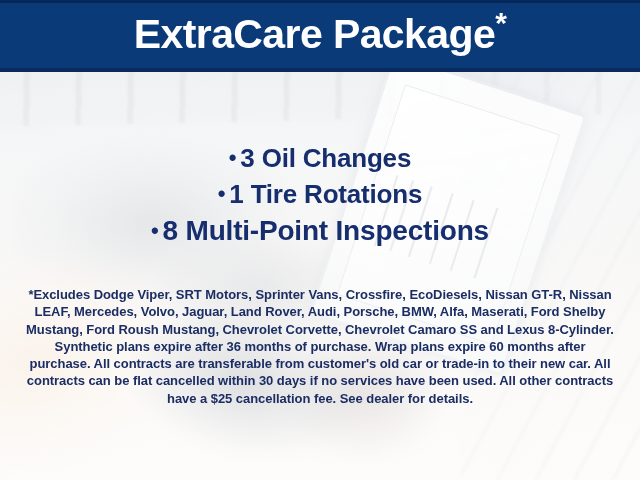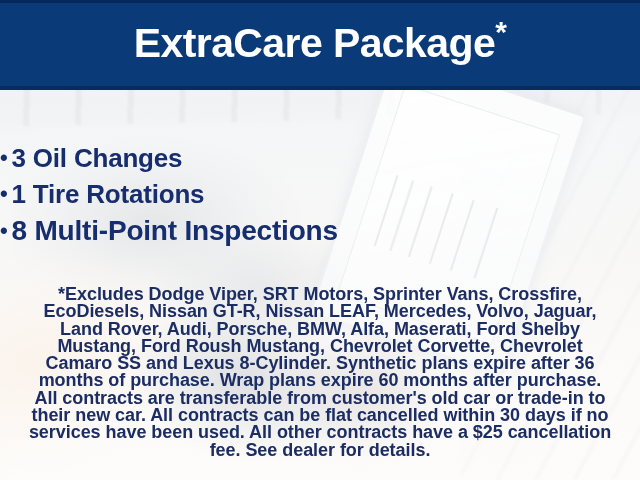--- a/index.html
+++ b/index.html
@@ -147,21 +147,21 @@
     position: absolute;
     inset: 0;
     background: linear-gradient(180deg, rgba(255,255,255,0.42) 0%, rgba(255,255,255,0.50) 40%, rgba(255,255,255,0.60) 100%);
   }
 
   
   .header-band {
     position: absolute;
     left: 0; top: 0;
     width: 640px;
-    height: 90px;
+    height: 72px;
     background: #0a3a77;
     border-top: 3px solid #06275a;
     border-bottom: 4px solid #0b2a5e;
     box-sizing: border-box;
     display: flex;
     align-items: center;
     justify-content: center;
     z-index: 4;
   }
   .header-title {
@@ -191,20 +191,21 @@
   }
 
   .benefits {
     list-style: none;
     margin: 0;
     padding: 0;
     position: absolute;
     left: 0;
     right: 0;
     top: 50px;
+    text-align: center;
   }
   .benefit-item {
     color: #162d6e;
     font-family: "Liberation Sans", sans-serif;
     font-weight: bold;
     font-size: 26px;
     line-height: 35px;
     letter-spacing: -0.2px;
     white-space: nowrap;
   }
@@ -217,21 +218,21 @@
 
   .disclaimer {
     position: absolute;
     left: 26px;
     right: 26px;
     top: 196px;
     text-align: center;
     color: #1b2d63;
     font-family: "Liberation Sans", sans-serif;
     font-weight: bold;
-    font-size: 18px;
+    font-size: 13px;
     line-height: 17.3px;
     letter-spacing: -0.05px;
   }
 </style>
 </head>
 <body>
 
 <div id="ad-root">
 
   <div class="bg-photo">

